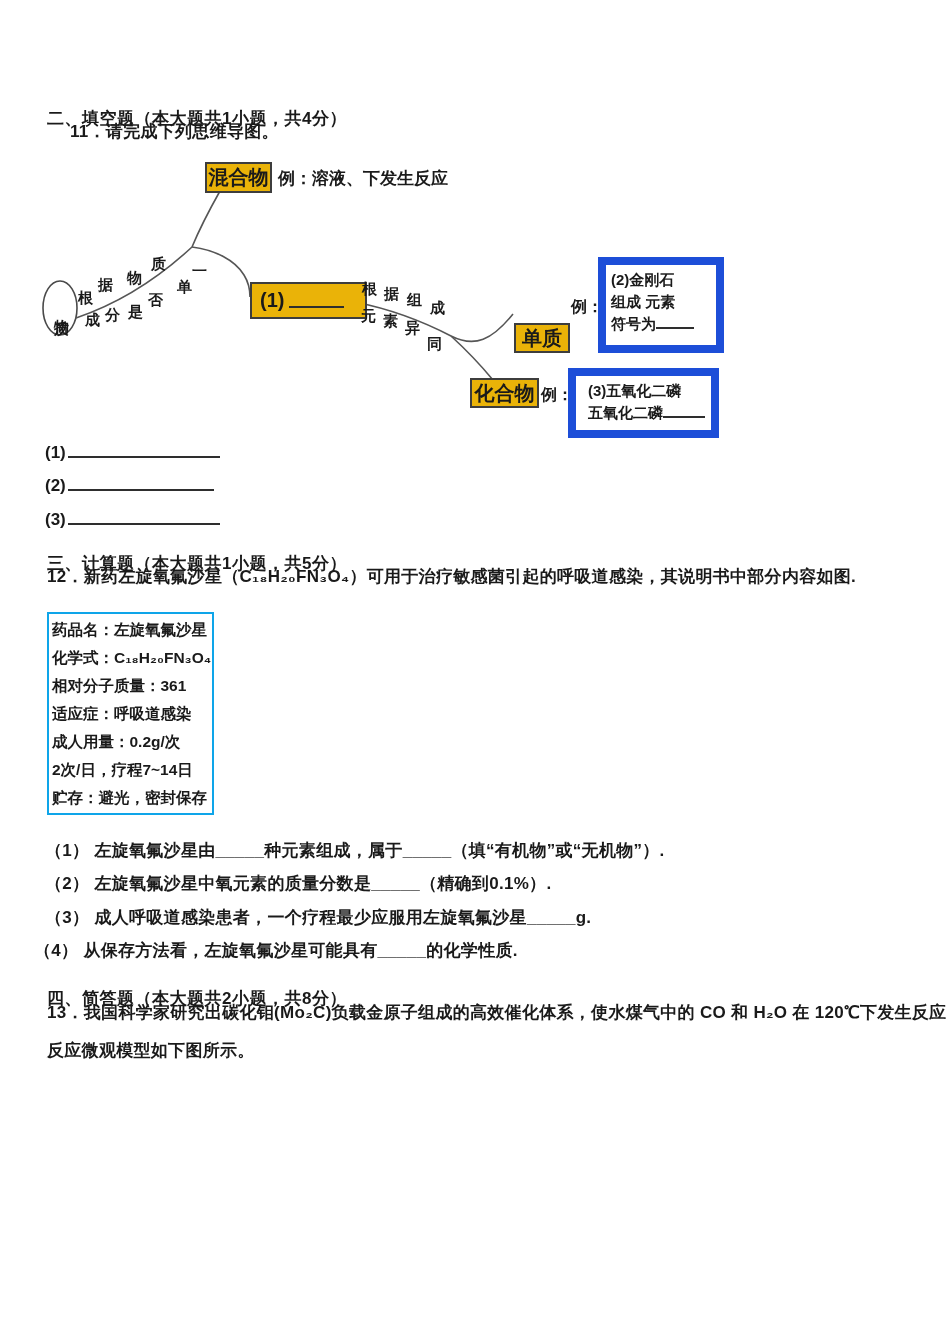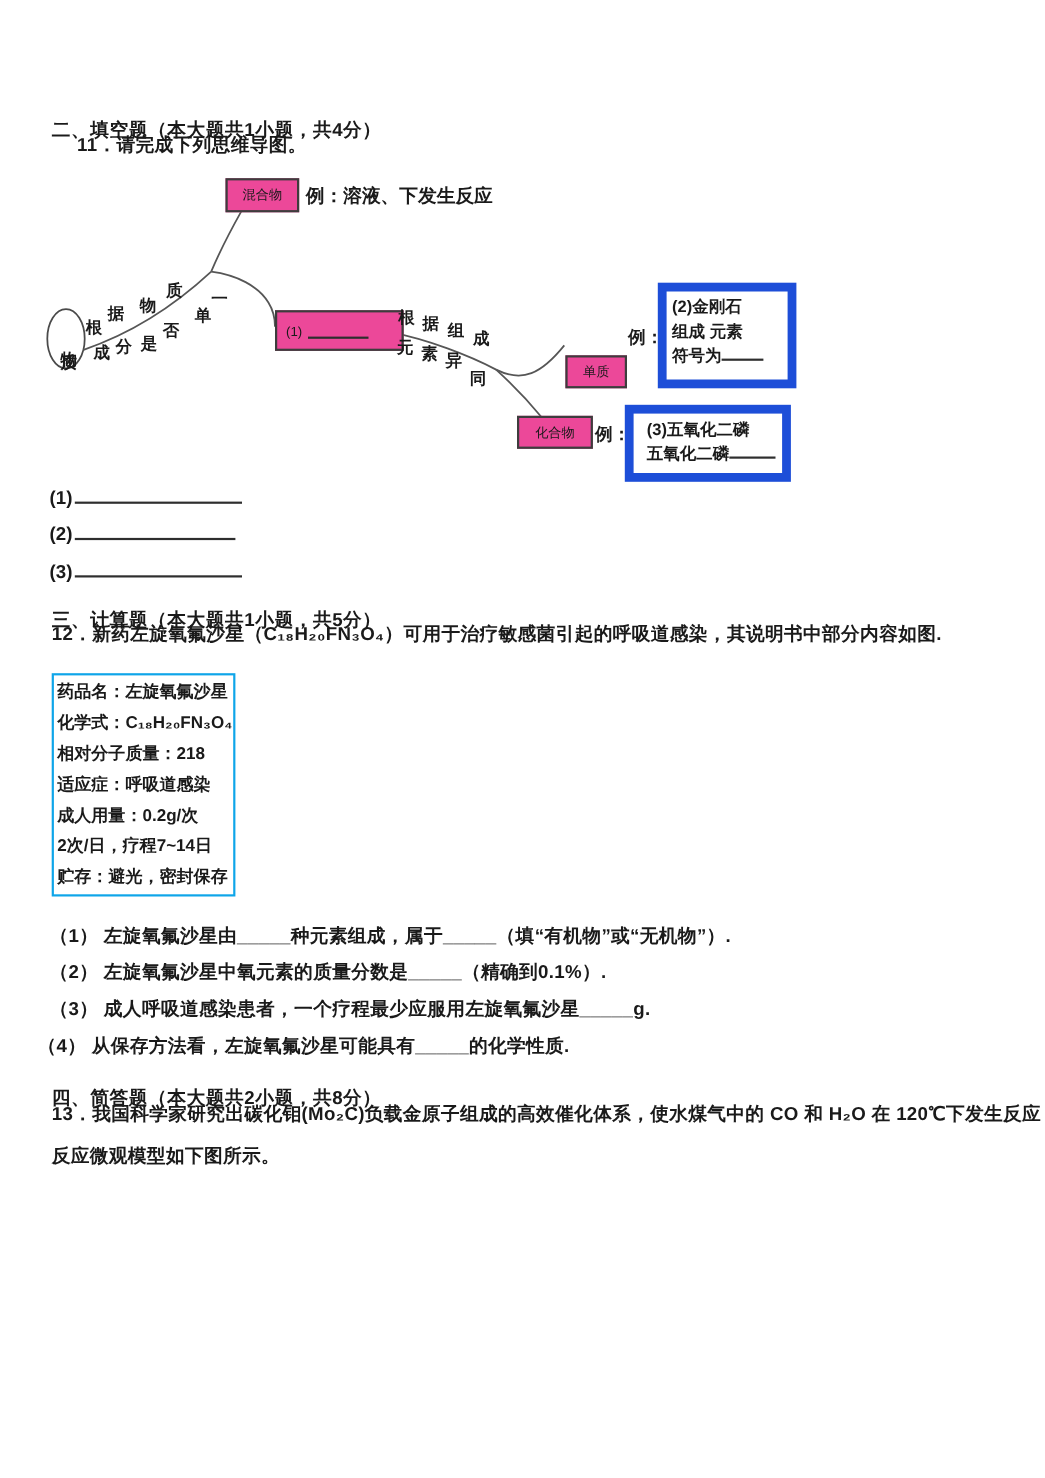--- a/index.html
+++ b/index.html
@@ -7,23 +7,23 @@
     width:950px;height:1344px;position:relative;background:#ffffff;
     font-family:"Liberation Sans", sans-serif;color:#1a1a1a;overflow:hidden;
   }
   .abs{position:absolute;}
   .t{font-size:17px;font-weight:700;white-space:nowrap;letter-spacing:.3px;}
   .sec{font-size:17px;font-weight:700;white-space:nowrap;letter-spacing:.5px;margin-top:12px;}
   
   #diagram{position:absolute;left:30px;top:150px;width:700px;height:290px;}
   #diagram svg{position:absolute;left:0;top:0;}
   .dbox{
-    position:absolute;border:2px solid #3d3d3d;background:#ec4899;
+    position:absolute;border:2px solid #3d3d3d;background:#eab308;
     display:flex;align-items:center;justify-content:center;
-    font-size:12px;font-weight:400;white-space:nowrap;
+    font-size:20px;font-weight:700;white-space:nowrap;
   }
   .dtext{position:absolute;font-size:16px;font-weight:700;white-space:nowrap;}
   .char{position:absolute;font-size:15px;font-weight:700;}
   .root-label{
     position:absolute;left:16px;top:133px;width:30px;height:52px;
     display:flex;align-items:center;justify-content:center;
     font-size:15px;font-weight:700;
   }
   .root-label span{writing-mode:vertical-rl;text-orientation:upright;letter-spacing:2px;}
   .exbox{
@@ -114,21 +114,21 @@
 <div class="blank-row" style="left:45px;top:510px;">
   <span>(3)</span><span class="uline"></span>
 </div>
 
 <div class="abs sec" style="left:47px;top:540px;">三、计算题（本大题共1小题，共5分）</div>
 <div class="abs t" style="left:47px;top:565px;">12．新药左旋氧氟沙星（C₁₈H₂₀FN₃O₄）可用于治疗敏感菌引起的呼吸道感染，其说明书中部分内容如图.</div>
 
 <div id="drug-box">
   <div class="drug-row">药品名：左旋氧氟沙星</div>
   <div class="drug-row">化学式：C₁₈H₂₀FN₃O₄</div>
-  <div class="drug-row">相对分子质量：218</div>
+  <div class="drug-row">相对分子质量：361</div>
   <div class="drug-row">适应症：呼吸道感染</div>
   <div class="drug-row">成人用量：0.2g/次</div>
   <div class="drug-row">2次/日，疗程7~14日</div>
   <div class="drug-row">贮存：避光，密封保存</div>
 </div>
 
 <div class="abs t" style="left:45px;top:839px;">（1） 左旋氧氟沙星由_____种元素组成，属于_____（填“有机物”或“无机物”）.</div>
 <div class="abs t" style="left:45px;top:872px;">（2） 左旋氧氟沙星中氧元素的质量分数是_____（精确到0.1%）.</div>
 <div class="abs t" style="left:45px;top:906px;">（3） 成人呼吸道感染患者，一个疗程最少应服用左旋氧氟沙星_____g.</div>
 <div class="abs t" style="left:34px;top:939px;">（4） 从保存方法看，左旋氧氟沙星可能具有_____的化学性质.</div>

